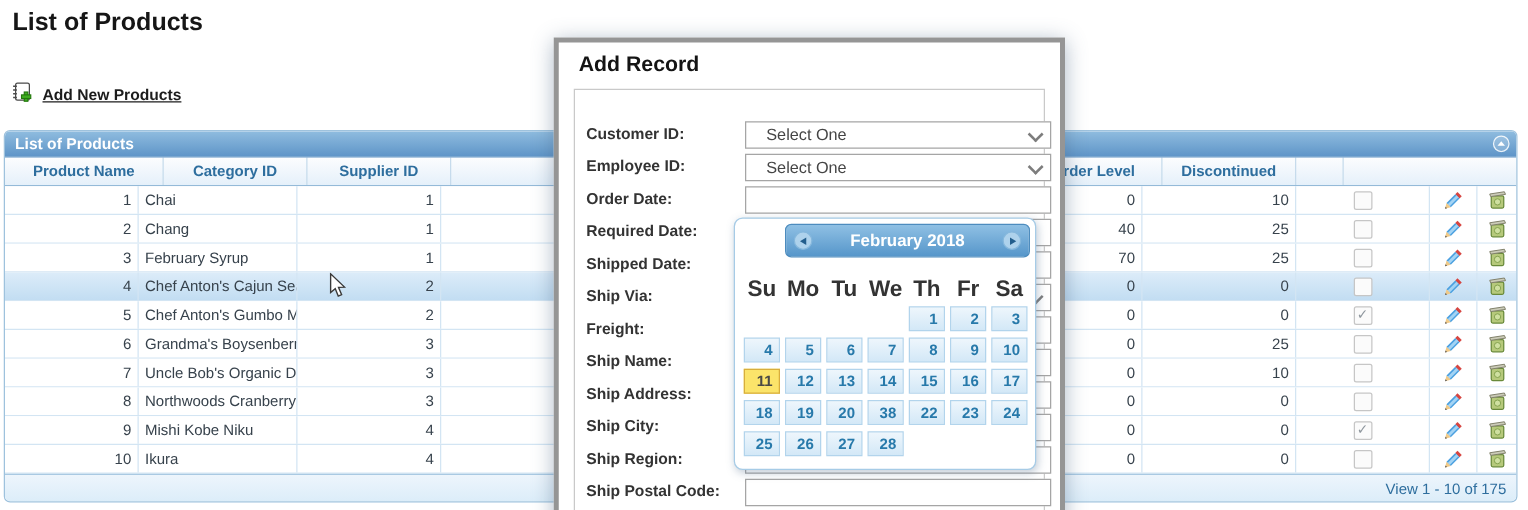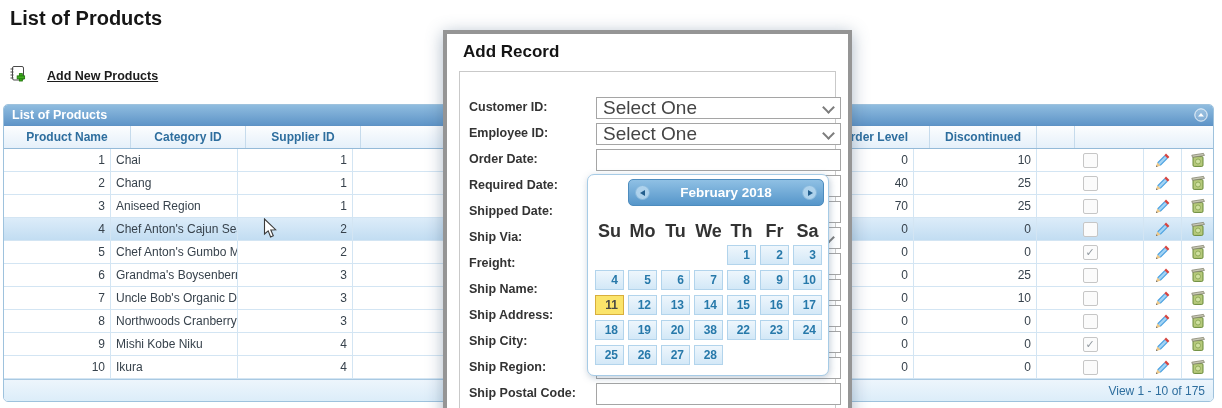--- a/index.html
+++ b/index.html
@@ -1,21 +1,21 @@
 <!DOCTYPE html>
 <html><head>
 <meta charset="utf-8">
 <style>
   html,body{margin:0;padding:0;}
   body{
     width:1222px;height:408px;overflow:hidden;position:relative;background:#fff;
     font-family:"Liberation Sans", sans-serif;
   }
   .h1{position:absolute;left:10px;top:7px;font-size:20px;font-weight:bold;color:#161616;}
-  .addlink{position:absolute;left:9px;top:65px;display:flex;align-items:center;gap:21px;cursor:pointer;text-decoration:none;}
+  .addlink{position:absolute;left:9px;top:65px;display:flex;align-items:center;gap:8px;cursor:pointer;text-decoration:none;}
   .addlink .lbl{font-size:12.5px;font-weight:bold;color:#1c1c1c;text-decoration:underline;}
 
   
   .grid{position:absolute;left:3px;top:104px;width:1209px;border:1px solid #9ec2dd;border-radius:5px;overflow:hidden;background:#fff;}
   .caption{height:20px;line-height:20px;background:linear-gradient(#8fbcdf,#5f95c8);border-bottom:1px solid #5e92c4;color:#fff;font-size:12.5px;font-weight:bold;padding-left:8px;position:relative;}
   .collapse{position:absolute;right:5px;top:3px;width:14px;height:14px;cursor:pointer;}
   .ghead{display:flex;height:22px;background:linear-gradient(#fcfdfe,#e5f0fa);border-bottom:1px solid #94bad8;}
   .hc{box-sizing:border-box;border-right:1px solid #c6dbec;display:flex;align-items:center;justify-content:center;gap:3px;font-size:12px;font-weight:bold;color:#2e6e9e;overflow:hidden;white-space:nowrap;}
   .hc:last-child{border-right:none;}
   .sorticon{display:inline-flex;margin-top:1px;}
@@ -31,21 +31,21 @@
   .cb{display:inline-block;width:13px;height:13px;border:1px solid #c6c6c6;background:#fbfbfb;border-radius:2px;font-size:11px;line-height:13px;color:#8f979e;text-align:center;}
   .gfoot{height:21px;background:linear-gradient(#edf5fc,#dcedf9);border-top:1px solid #a9c9e2;font-size:12px;color:#2e6e9e;display:flex;align-items:center;justify-content:flex-end;padding-right:8px;}
 
   
   .modal{position:absolute;left:443px;top:30px;width:401px;height:400px;background:#fff;border:4px solid #959595;box-shadow:0 3px 16px rgba(70,100,130,.45);z-index:10;}
   .mtitle{font-size:17px;font-weight:bold;color:#141414;padding:8px 0 0 16px;}
   .fieldset{position:absolute;left:12px;right:12px;top:37px;height:460px;border:1px solid #c9c9c9;background:#fff;}
   .frow{position:absolute;left:0;width:100%;height:22px;}
   .flabel{position:absolute;left:9px;top:3px;font-size:12.5px;font-weight:bold;color:#333;white-space:nowrap;}
   .fctrl{position:absolute;left:136px;top:0;width:245px;height:22px;box-sizing:border-box;}
-  .selctrl{border:1px solid #a5a5a5;background:#fff;font-size:19px;color:#454545;line-height:20px;padding-left:6px;position:absolute;}
+  .selctrl{border:1px solid #a5a5a5;background:#fff;font-size:13px;color:#454545;line-height:20px;padding-left:16px;position:absolute;}
   .chev{position:absolute;right:7px;top:5px;width:7px;height:7px;border-right:2px solid #7d7d7d;border-bottom:2px solid #7d7d7d;transform:rotate(45deg);}
   .tin{border:1px solid #a5a5a5;padding:0 4px;font-family:"Liberation Sans",sans-serif;font-size:12px;color:#333;outline:none;}
 
   
   .cal{position:absolute;left:140px;top:140px;width:242px;height:202px;background:#fff;border:1px solid #a6cbe6;border-radius:7px;box-shadow:1px 2px 7px rgba(80,110,140,.35);z-index:6;box-sizing:border-box;}
   .calhead{position:absolute;left:4px;right:4px;top:4px;height:27px;background:linear-gradient(#8fc0e4,#5696ca);border:1px solid #4d8cbe;border-radius:5px;box-sizing:border-box;text-align:center;color:#fff;font-weight:bold;font-size:13.5px;line-height:25px;margin-left:36px;}
   .navbtn{position:absolute;top:5px;width:15px;height:15px;border-radius:50%;background:#aed2ec;border:1px solid #85b7dc;box-sizing:border-box;display:flex;align-items:center;justify-content:center;cursor:pointer;}
   .prev{left:6px}.next{right:6px}
   .tri-l{width:0;height:0;border:3.5px solid transparent;border-right:5px solid #235e8d;margin-left:-4px;}
   .tri-r{width:0;height:0;border:3.5px solid transparent;border-left:5px solid #235e8d;margin-right:-4px;}
@@ -163,21 +163,21 @@
         <div class="c c-del ctr">
           <svg width="16" height="16" viewBox="0 0 16 16">
             <rect x="3" y="4.6" width="10" height="9.8" rx="1.2" fill="#b6c97b" stroke="#698a3a"></rect>
             <circle cx="8" cy="9.5" r="2.5" fill="#cfe0a0" stroke="#84a24e" stroke-width="0.8"></circle>
             <polygon points="1.8,3.2 13.5,1.4 14.4,3.5 2.5,5.3" fill="#cbcbb8" stroke="#82826c" stroke-width="0.8"></polygon>
           </svg>
         </div>
       </div>
       <div class="grow">
         <div class="c c-id num">3</div>
-        <div class="c c-name">Aniseed Region</div>
+        <div class="c c-name">February Syrup</div>
         <div class="c c-sup num">1</div>
         <div class="c c-cat num"></div>
         <div class="c c-spacer"></div>
         <div class="c c-ord num">70</div>
         <div class="c c-reo num">25</div>
         <div class="c c-dis ctr">
           <span class="cb"></span>
         </div>
         <div class="c c-edit ctr">
           <svg width="16" height="16" viewBox="0 0 16 16">

